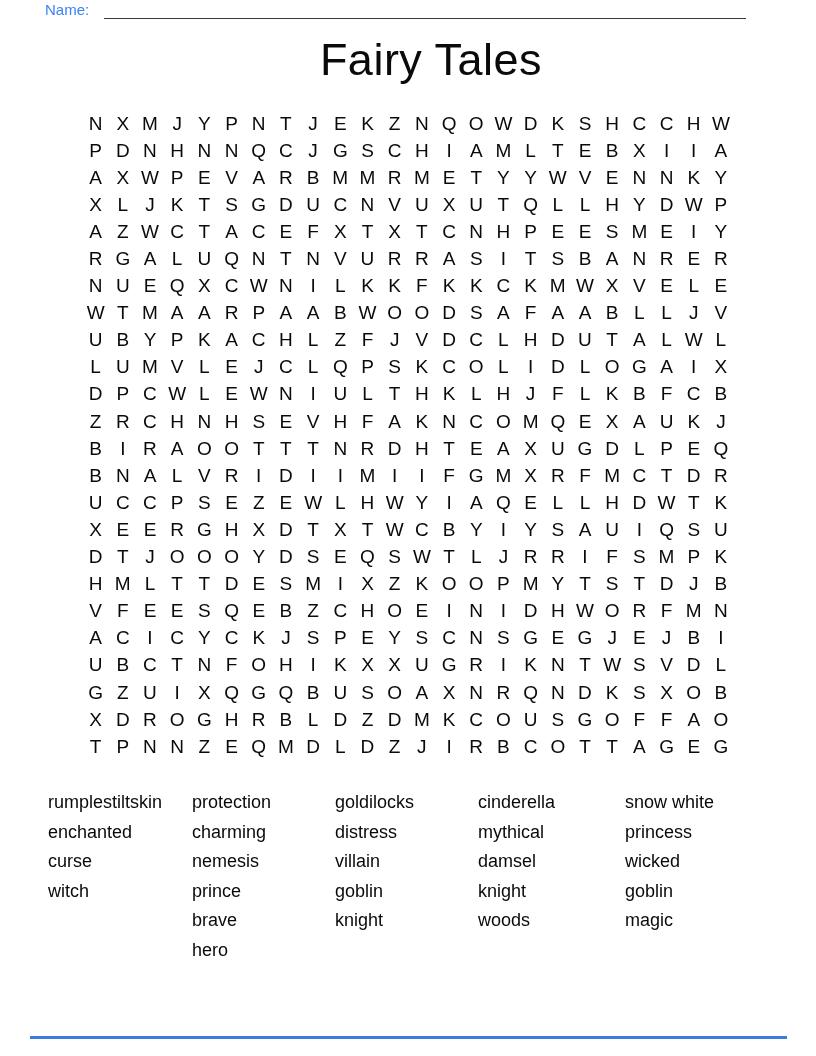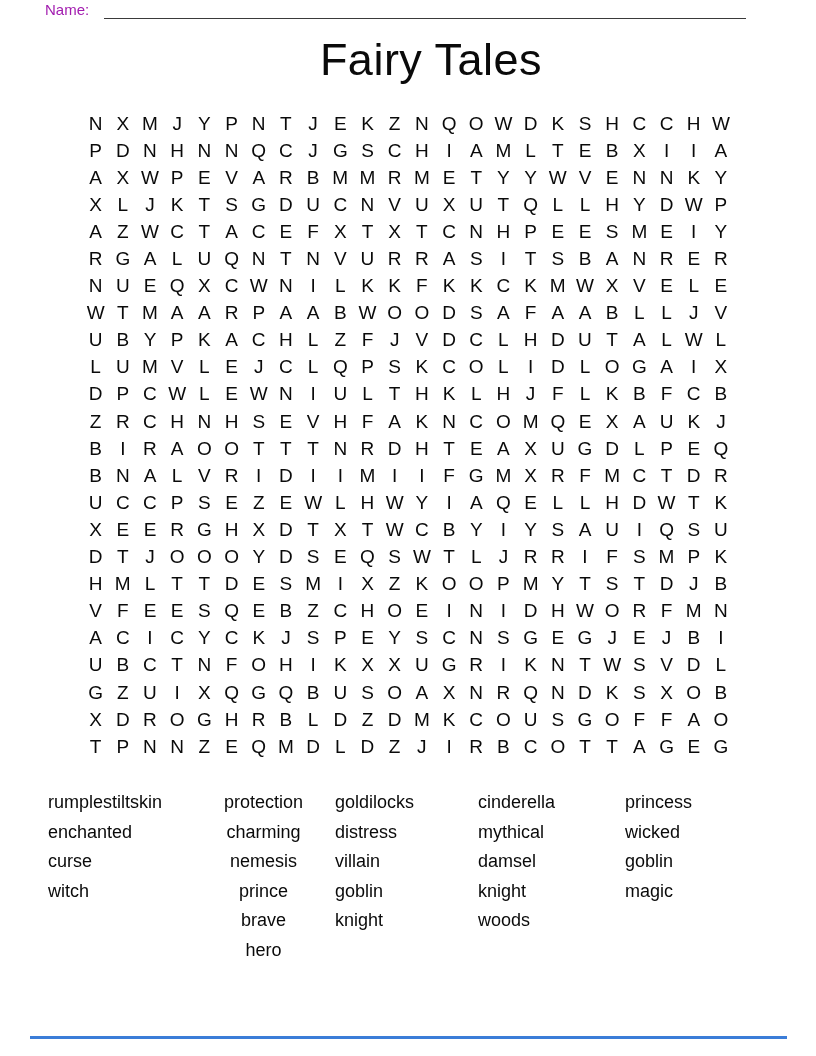--- a/index.html
+++ b/index.html
@@ -4,21 +4,21 @@
 <style>
   html,body { margin:0; padding:0; }
   body {
     width:816px; height:1056px; position:relative;
     background:#ffffff; color:#000;
     font-family:"Liberation Sans", sans-serif;
     overflow:hidden;
   }
   .name-label {
     position:absolute; left:45px; top:1px;
-    font-size:15px; color:#a21caf;
+    font-size:15px; color:#3b82f6;
   }
   .name-line {
     position:absolute; left:104px; width:642px; top:2px; height:16px;
     border-bottom:1.6px solid #3a3a3a;
   }
   .page-title {
     position:absolute; left:0; top:34px; width:816px;
     text-align:center; font-size:45px; color:#0a0a0a;
     letter-spacing:0.5px;
     padding-left:23px;
@@ -32,21 +32,21 @@
   .cell {
     display:flex; align-items:center; justify-content:center;
     font-size:19px; color:#0a0a0a;
   }
   .word-bank {
     position:absolute; left:48px; top:788px; width:740px;
     display:flex; flex-direction:row;
   }
   .wb-col { flex:0 0 auto; }
   .wb-col-1 { width:144px; }
-  .wb-col-2 { width:143px;text-align:center; }
+  .wb-col-2 { width:143px; }
   .wb-col-3 { width:143px; }
   .wb-col-4 { width:147px; }
   .wb-col-5 { width:140px; }
   .word {
     font-size:18px; line-height:29.55px; color:#0a0a0a;
     white-space:nowrap;
   }
   .footer-rule {
     position:absolute; left:30px; top:1036px;
     width:757px; height:3px;
@@ -662,20 +662,21 @@
       <div class="word">knight</div>
     </div>
   <div class="wb-col wb-col-4">
       <div class="word">cinderella</div>
       <div class="word">mythical</div>
       <div class="word">damsel</div>
       <div class="word">knight</div>
       <div class="word">woods</div>
     </div>
   <div class="wb-col wb-col-5">
+      <div class="word">snow white</div>
       <div class="word">princess</div>
       <div class="word">wicked</div>
       <div class="word">goblin</div>
       <div class="word">magic</div>
     </div>
 </div>
 
 <div class="footer-rule" style="background: rgb(59, 125, 216);"></div>
 
 </body></html>

